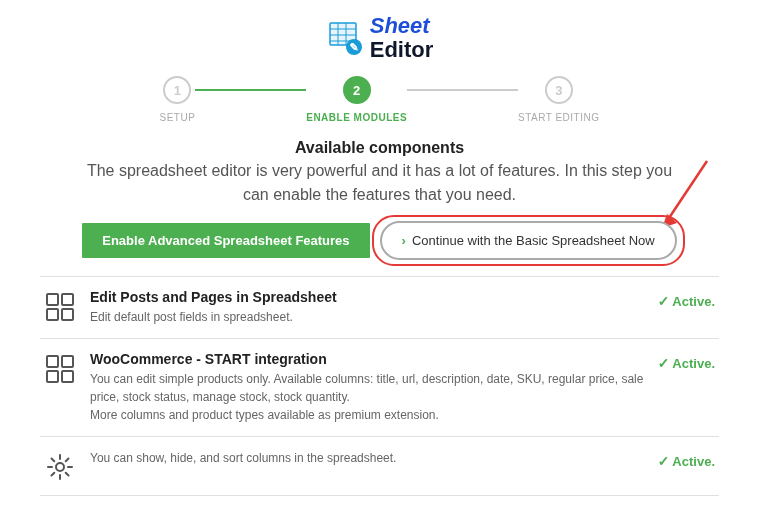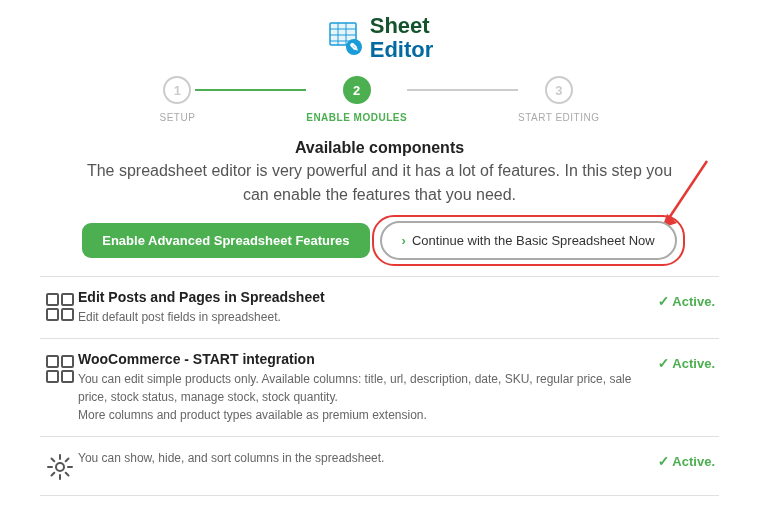--- a/index.html
+++ b/index.html
@@ -133,21 +133,21 @@
     }
 
     .btn-green {
       background: #4caf50;
       color: #fff;
       border: none;
       padding: 10px 20px;
       font-size: 13px;
       font-weight: bold;
       cursor: pointer;
-      border-radius: 9px;
+      border-radius: 1px;
     }
 
     .btn-outline {
       background: #fff;
       color: #333;
       border: 2px solid #aaa;
       padding: 10px 20px;
       font-size: 13px;
       cursor: pointer;
       border-radius: 20px;
@@ -181,21 +181,21 @@
     .components-list {
       width: 100%;
       border-top: 1px solid #e0e0e0;
     }
 
     .component-item {
       display: flex;
       align-items: flex-start;
       padding: 12px 4px;
       border-bottom: 1px solid #e0e0e0;
-      gap: 2px;
+      gap: 14px;
     }
 
     .component-icon {
       width: 32px;
       height: 32px;
       flex-shrink: 0;
       margin-top: 2px;
       color: #555;
     }
 
@@ -242,22 +242,22 @@
       <rect x="4" y="4" width="26" height="22" rx="1" fill="#e8f4fb" stroke="#1a9cd8" stroke-width="1.5"></rect>
       <line x1="4" y1="10" x2="30" y2="10" stroke="#1a9cd8" stroke-width="1"></line>
       <line x1="4" y1="16" x2="30" y2="16" stroke="#1a9cd8" stroke-width="1"></line>
       <line x1="4" y1="22" x2="30" y2="22" stroke="#1a9cd8" stroke-width="1"></line>
       <line x1="12" y1="4" x2="12" y2="26" stroke="#1a9cd8" stroke-width="1"></line>
       <line x1="20" y1="4" x2="20" y2="26" stroke="#1a9cd8" stroke-width="1"></line>
       <circle cx="28" cy="28" r="8" fill="#1a9cd8"></circle>
       <text x="28" y="32" text-anchor="middle" font-size="11" fill="#fff" font-weight="bold">✎</text>
     </svg>
     <div>
-      <div style="font-size:22px;font-weight:bold;color:#14532d;line-height:1.1;">Sheet</div>
-      <div style="font-size:22px;font-weight:bold;color:#0369a1;line-height:1.1;">Editor</div>
+      <div style="font-size:22px;font-weight:bold;color:#1d4ed8;line-height:1.1;font-style:italic;">Sheet</div>
+      <div style="font-size:22px;font-weight:bold;color:#0f172a;line-height:1.1;">Editor</div>
     </div>
   </div>
 
   <div class="stepper-container">
 
     <div class="step-item">
       <div class="step-circle done">1</div>
       <div class="step-label">SETUP</div>
     </div>
 

